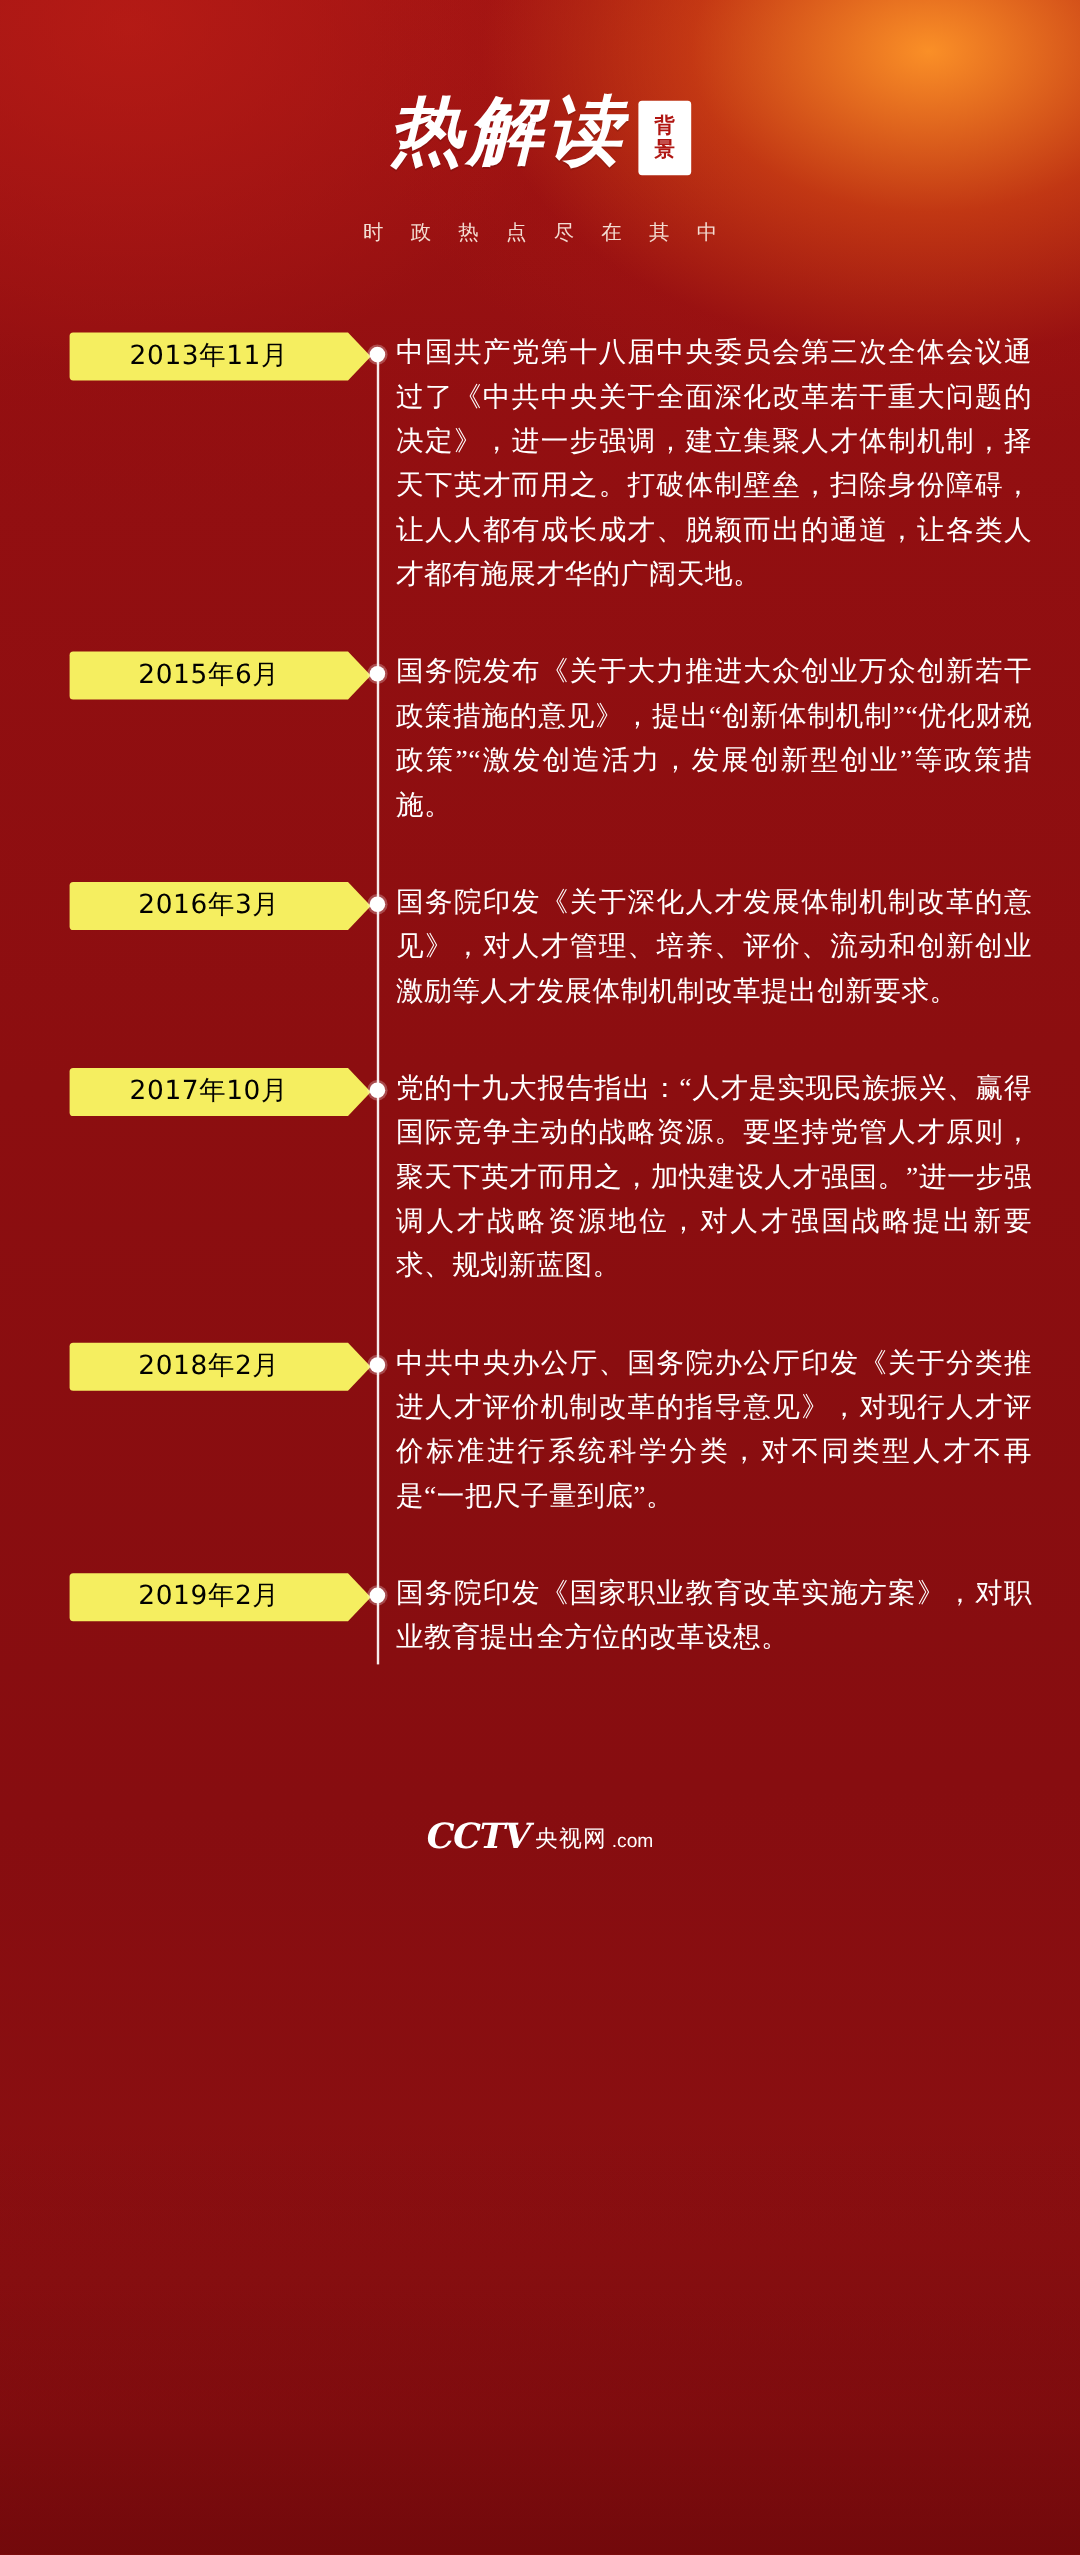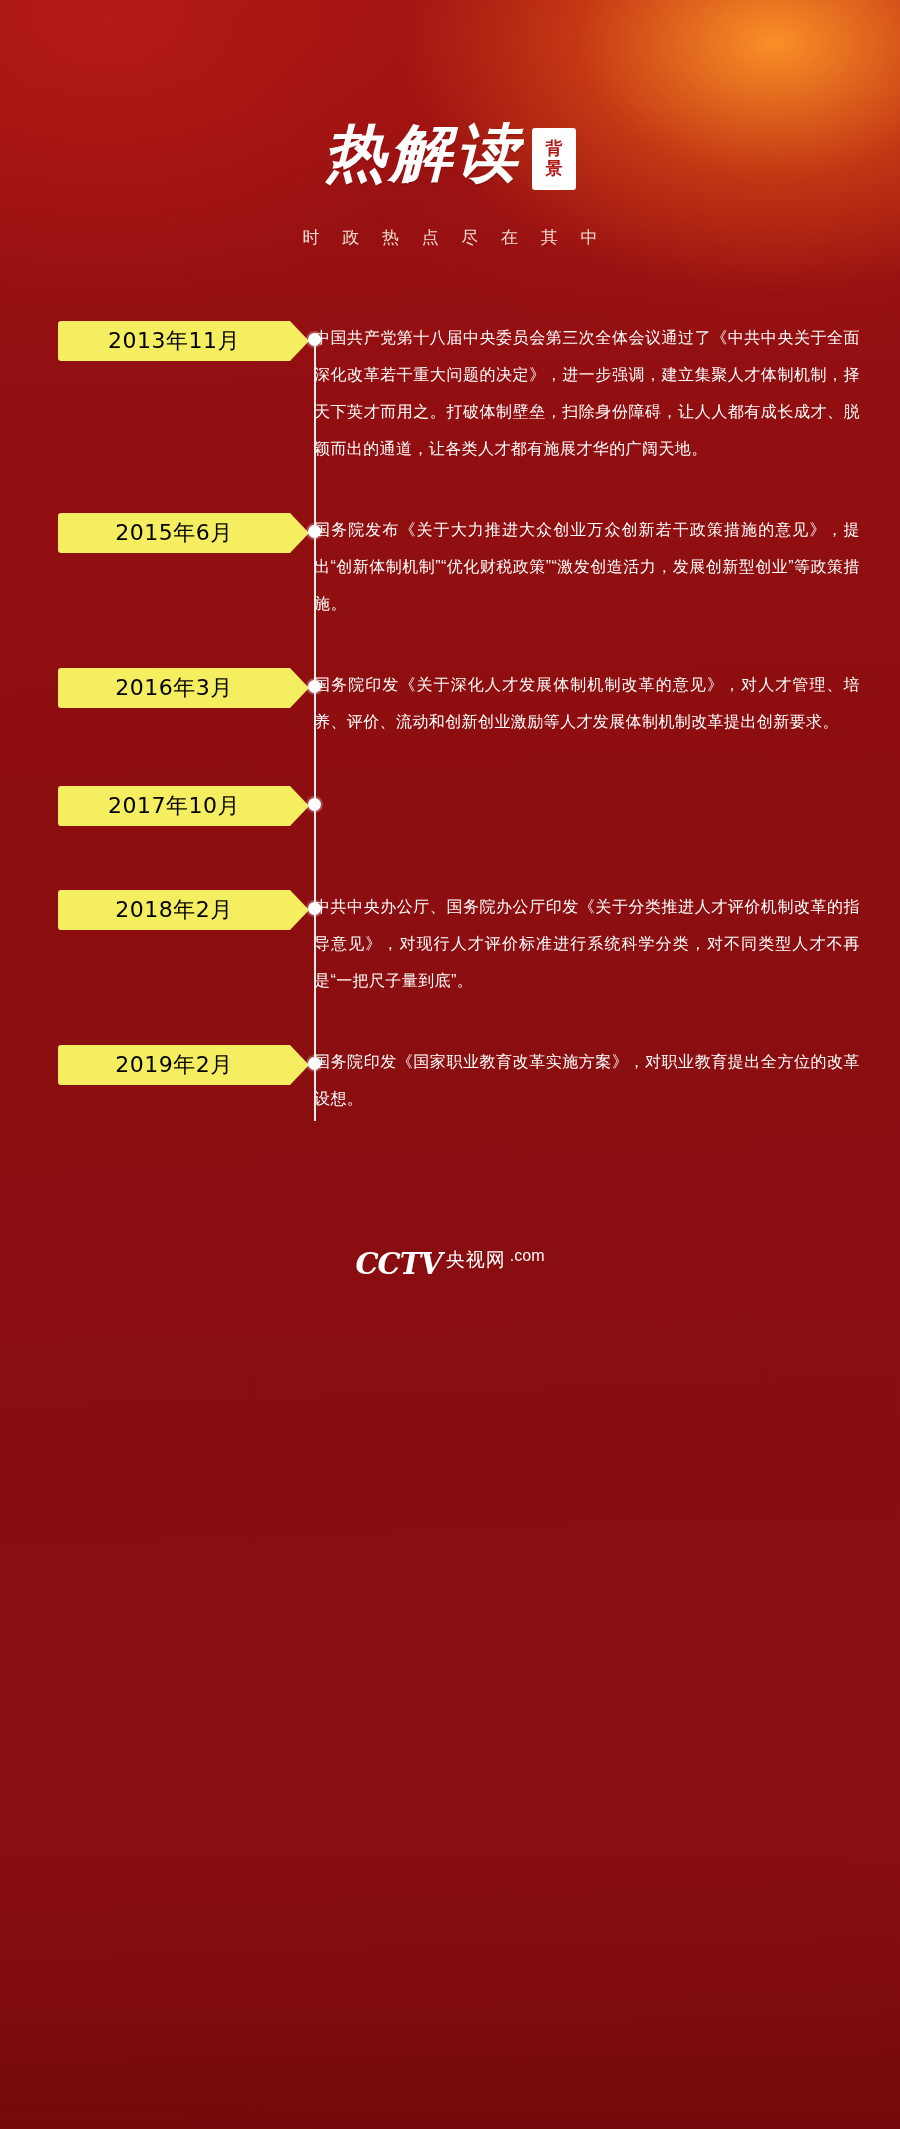--- a/index.html
+++ b/index.html
@@ -38,21 +38,20 @@
     position: relative;
     padding-top: 78px;
     text-align: center;
     z-index: 3;
   }
   .logo-row {
     display: inline-flex;
     align-items: flex-start;
     justify-content: space-between;
     gap: 10px;
-    margin-top: 44px;
   }
   .logo-main {
     font-family: "DejaVu Sans", "Liberation Sans", sans-serif;
     font-size: 62px;
     font-weight: 700;
     color: #ffffff;
     letter-spacing: 4px;
     line-height: 1;
     font-style: italic;
     text-shadow: 0 2px 0 rgba(0,0,0,0.12);
@@ -142,40 +141,40 @@
     position: absolute;
     left: 268px;
     top: 14px;
     width: 13px;
     height: 13px;
     border-radius: 50%;
     background: #ffffff;
     box-shadow: 0 0 0 2px rgba(255,255,255,0.25);
   }
   .text {
-    margin-left: 24px;
+    margin-left: 40px;
     flex: 1;
     color: #ffffff;
-    font-size: 16px;
+    font-size: 23px;
     line-height: 37px;
     text-align: justify;
     letter-spacing: 0.4px;
-    font-family: Liberation Sans, sans-serif;
+    font-family: Liberation Serif, serif;
   }
 
   
   .footer {
     position: relative;
     z-index: 3;
     text-align: center;
     padding: 26px 0 46px;
   }
   .footer-logo {
     display: inline-flex;
-    align-items: flex-start;
+    align-items: flex-end;
     gap: 4px;
   }
   .cctv-mark {
     color: #ffffff;
     font-family: "DejaVu Serif", "Liberation Serif", serif;
     font-weight: 700;
     font-style: italic;
     font-size: 29px;
     letter-spacing: -1px;
   }
@@ -232,20 +231,21 @@
       </div>
       <div class="dot"></div>
       <div class="text">国务院印发《关于深化人才发展体制机制改革的意见》，对人才管理、培养、评价、流动和创新创业激励等人才发展体制机制改革提出创新要求。</div>
     </div>
 
     <div class="item">
       <div class="date-wrap">
         <div class="date-chip">2017年10月</div>
       </div>
       <div class="dot"></div>
+      <div class="text">党的十九大报告指出：“人才是实现民族振兴、赢得国际竞争主动的战略资源。要坚持党管人才原则，聚天下英才而用之，加快建设人才强国。”进一步强调人才战略资源地位，对人才强国战略提出新要求、规划新蓝图。</div>
     </div>
 
     <div class="item">
       <div class="date-wrap">
         <div class="date-chip">2018年2月</div>
       </div>
       <div class="dot"></div>
       <div class="text">中共中央办公厅、国务院办公厅印发《关于分类推进人才评价机制改革的指导意见》，对现行人才评价标准进行系统科学分类，对不同类型人才不再是“一把尺子量到底”。</div>
     </div>
 

